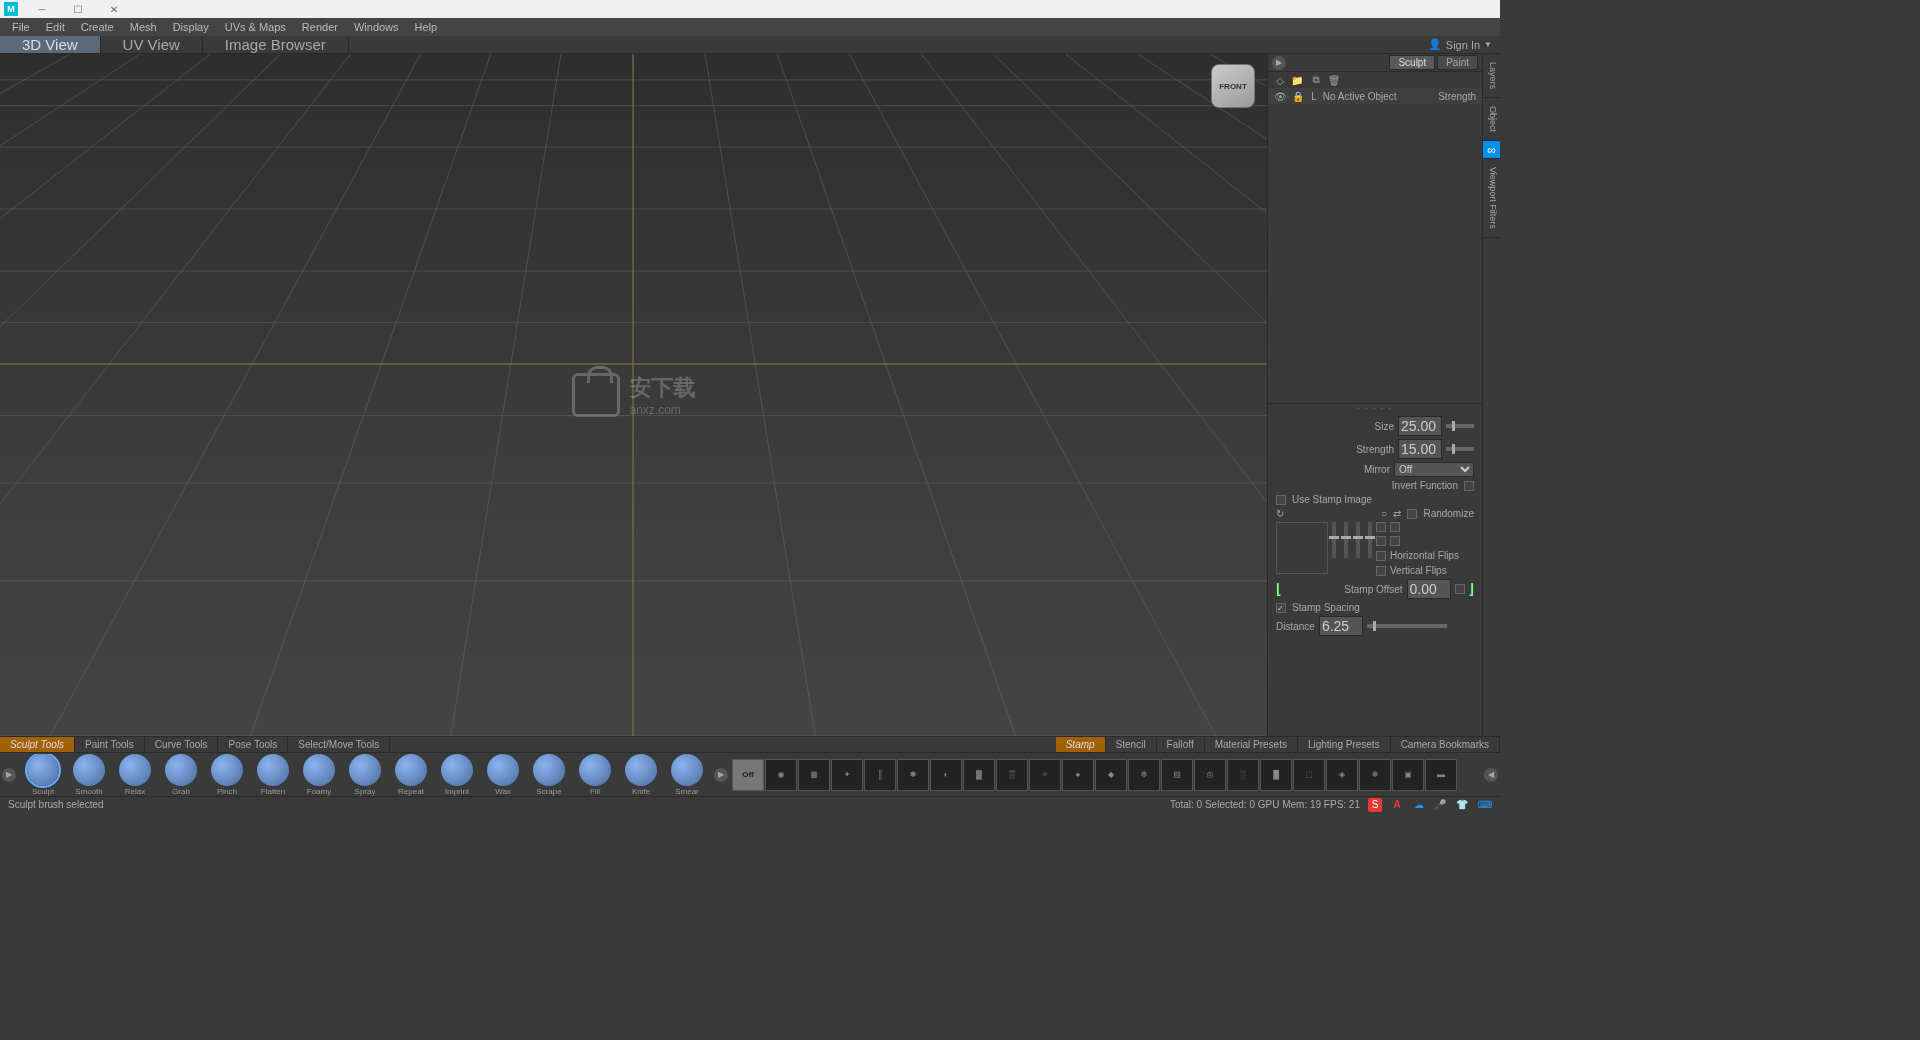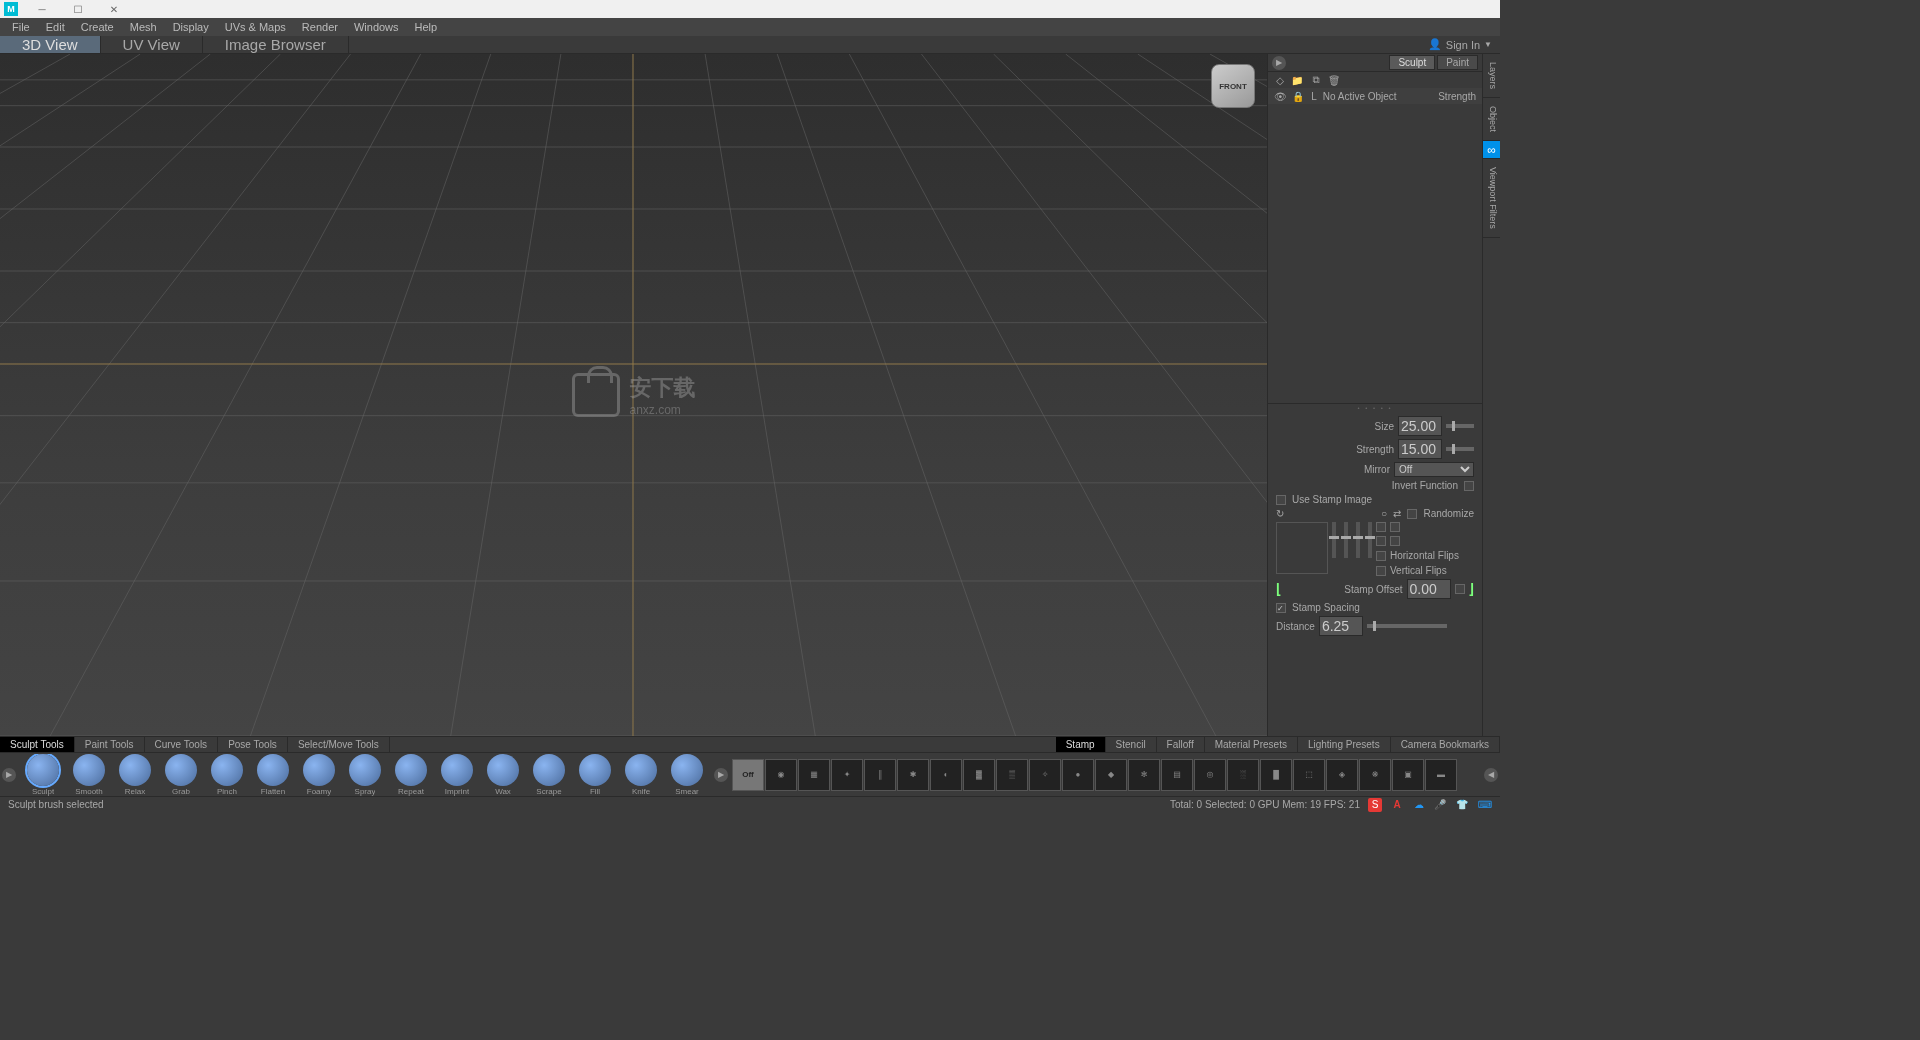--- a/index.html
+++ b/index.html
@@ -65,21 +65,21 @@
 .corner { color:#7cff7c; font-size:14px; font-weight:bold;}
 
 
 .vtabs { width:18px; background:#3a3a3a; display:flex; flex-direction:column; border-left:1px solid #2a2a2a;}
 .vtab { writing-mode: vertical-rl; padding:8px 2px; font-size:9px; border-bottom:1px solid #2a2a2a; text-align:center;}
 .vtab.blue { background:#0091ea; color:#fff; writing-mode:initial; padding:2px; height:18px; display:flex; align-items:center; justify-content:center; font-size:12px;}
 
 
 .tool-cats { height:16px; background:#3a3a3a; border-top:1px solid #2a2a2a; display:flex;}
 .tool-cats .cat { padding:0 10px; display:flex; align-items:center; font-size:10px; border-right:1px solid #2a2a2a;}
-.tool-cats .cat.active { background:#000000; color:#ddd;}
+.tool-cats .cat.active { background:#a16207; color:#ddd;font-style:italic;}
 .tool-cats .right-cats { margin-left:auto; display:flex;}
 
 
 .tray { height:44px; background:#3a3a3a; display:flex; align-items:center; border-top:1px solid #2a2a2a;}
 .tray .arrow { width:14px; height:14px; background:#555; border-radius:50%; display:flex; align-items:center; justify-content:center; font-size:8px; margin:0 2px;}
 .tools { display:flex; gap:4px; padding:0 4px; overflow:hidden; flex:0 0 auto;}
 .tool { width:42px; display:flex; flex-direction:column; align-items:center; gap:1px;}
 .tool .ic { width:32px; height:32px; border-radius:50%; background:radial-gradient(circle at 35% 35%, #8ab4f0, #4a6a9a); display:flex; align-items:center; justify-content:center;}
 .tool.active .ic { box-shadow:0 0 0 2px #6af;}
 .tool .tl { font-size:8px; color:#999; white-space:nowrap; overflow:hidden; max-width:42px;}

